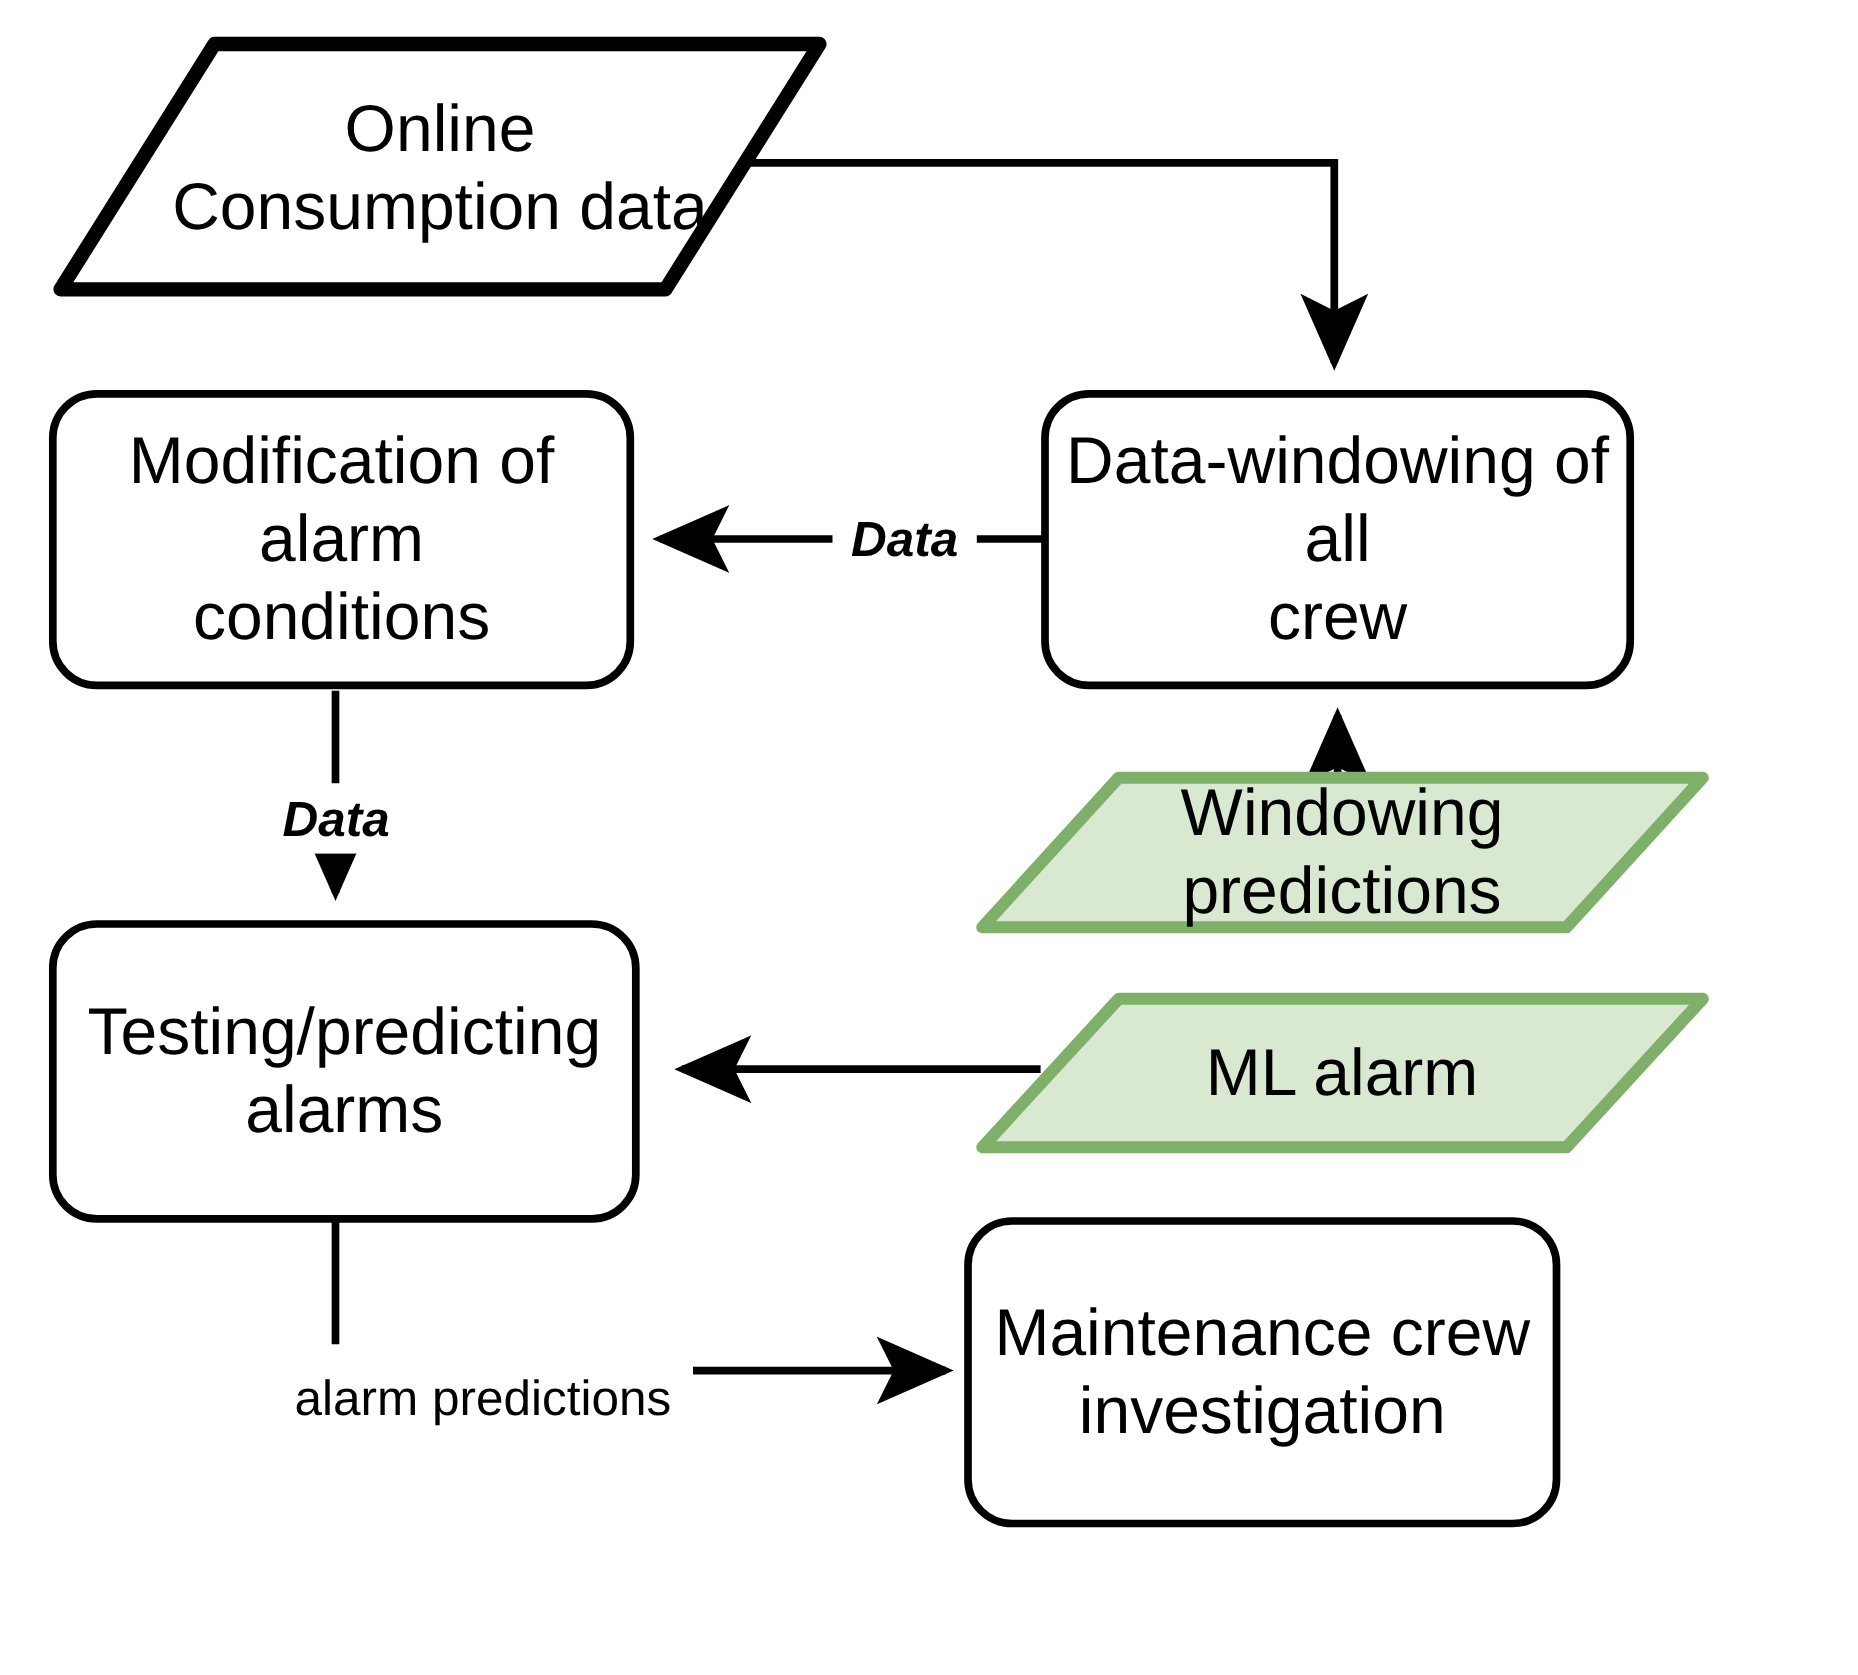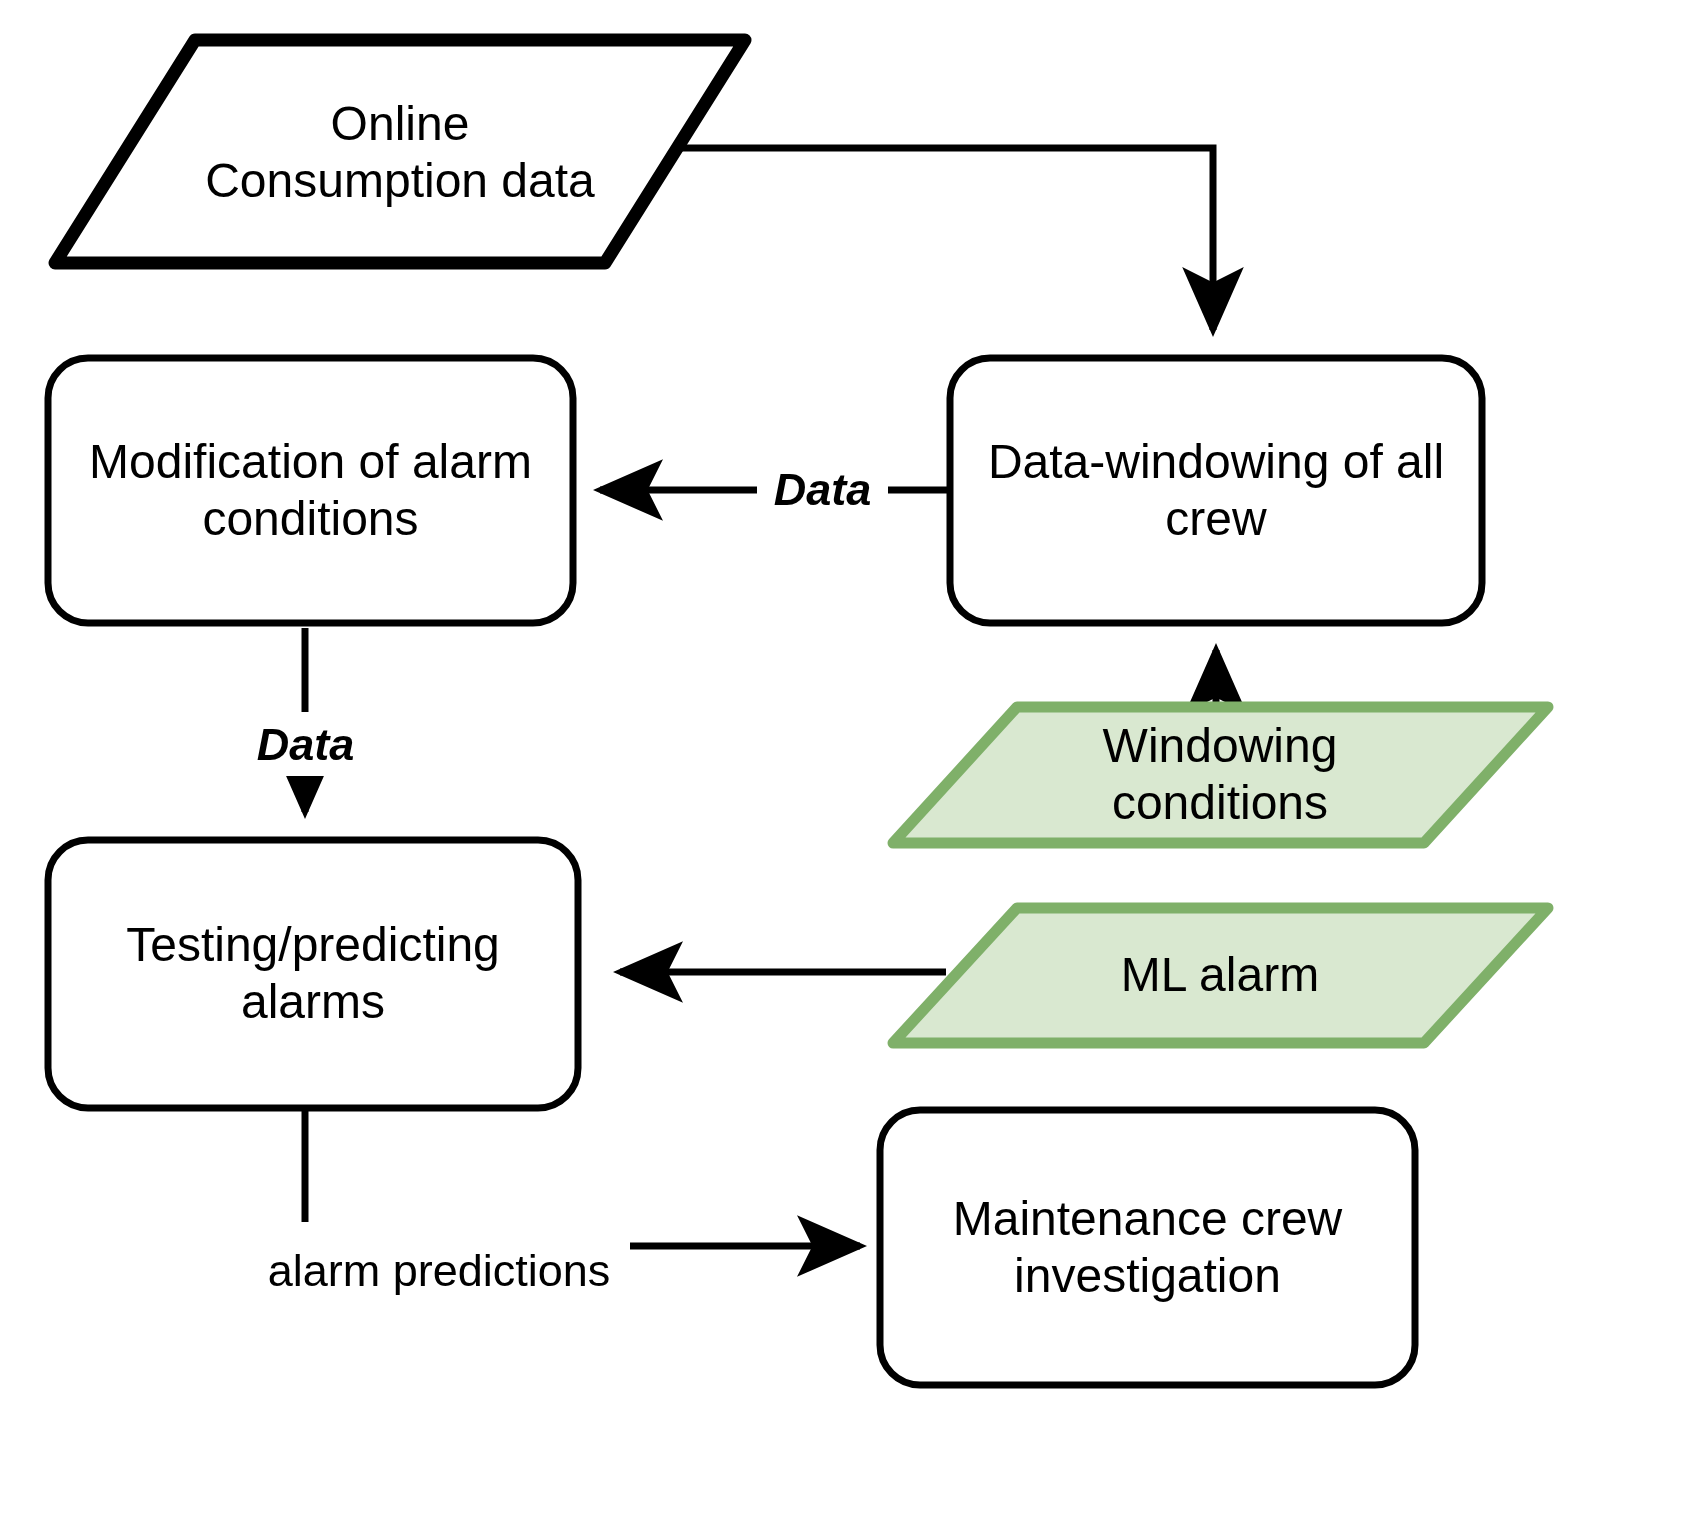--- a/index.html
+++ b/index.html
@@ -25,21 +25,21 @@
     height: 1523px;
   }
   .node-label {
     position: absolute;
     display: flex;
     align-items: center;
     justify-content: center;
     text-align: center;
     color: #000000;
     font-family: "Liberation Sans", sans-serif;
-    font-size: 48px;
+    font-size: 60px;
     line-height: 1.18;
     white-space: pre-line;
     pointer-events: none;
   }
   .edge-label {
     position: absolute;
     display: flex;
     align-items: center;
     justify-content: center;
     text-align: center;
@@ -104,21 +104,21 @@
   <div class="node-label" style="left:55px; top:55px; width:690px; height:195px;">Online
 Consumption data</div>
 
   <div class="node-label" style="left:48px; top:358px; width:525px; height:265px;text-align:center;">Modification of alarm
 conditions</div>
 
   <div class="node-label" style="left:950px; top:358px; width:532px; height:265px;">Data-windowing of all
 crew</div>
 
   <div class="node-label" style="left:950px; top:707px; width:540px; height:136px;">Windowing
-conditions</div>
+predictions</div>
 
   <div class="node-label" style="left:950px; top:908px; width:540px; height:135px;">ML alarm</div>
 
   <div class="node-label" style="left:880px; top:1110px; width:535px; height:275px;">Maintenance crew
 investigation</div>
 
   <div class="node-label" style="left:48px; top:840px; width:530px; height:268px;">Testing/predicting
 alarms</div>
 
   <div class="edge-label italic" style="left:757px; top:460px; width:131px; height:60px;">Data</div>

